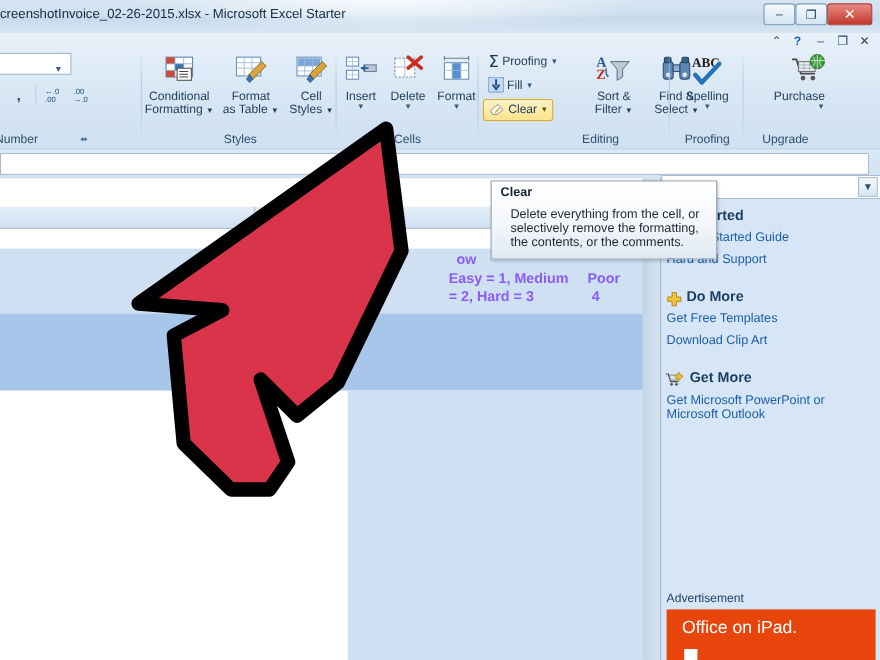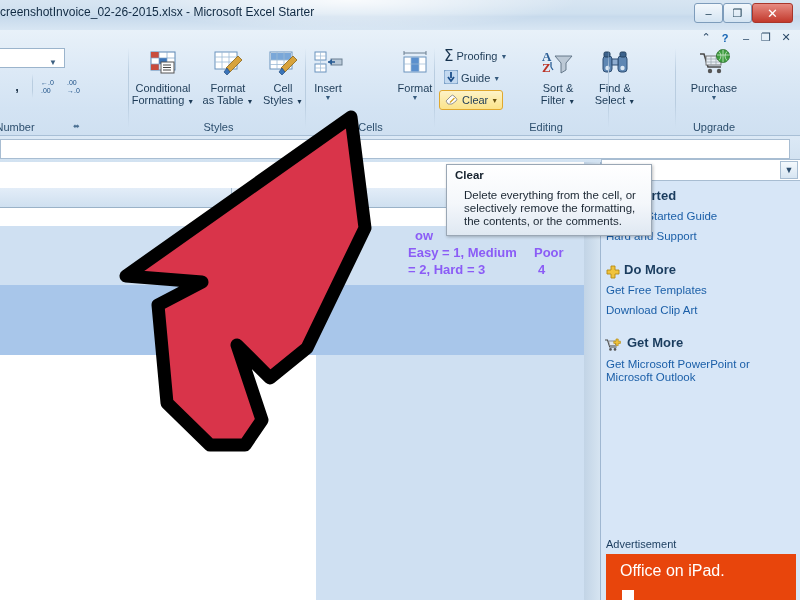--- a/index.html
+++ b/index.html
@@ -218,20 +218,31 @@
           <rect x="3" y="16" width="11" height="8" fill="#fff" stroke="#6b93bd"></rect>
           <path d="M3 8h11M8.5 4v20M3 20h11" stroke="#9dbad5" stroke-width=".7"></path>
           <rect x="19" y="11" width="11" height="6" fill="#b9c9d8" stroke="#6b7f91"></rect>
           <path d="M23 14 L16 14" stroke="#2c5f96" stroke-width="1.6"></path>
           <path d="M16 14 l4 -3 v6 Z" fill="#2c5f96"></path>
         </svg>
       </div>
       <div class="lbl"><span>Insert</span></div>
       <div class="caret">▼</div>
     </div>
+    <div class="rbtn" style="left:42px;width:44px">
+      <div class="ricon">
+        <svg width="32" height="32" viewBox="0 0 32 32">
+          <rect x="4" y="5" width="18" height="17" fill="#fff" stroke="#6b93bd" stroke-dasharray="2 1.4"></rect>
+          <path d="M4 13h18M13 5v17" stroke="#9dbad5" stroke-width=".8"></path>
+          <path d="M16 4 L28 14 M28 4 L16 14" stroke="#cc2b20" stroke-width="3.2" stroke-linecap="round"></path>
+        </svg>
+      </div>
+      <div class="lbl"><span>Delete</span></div>
+      <div class="caret">▼</div>
+    </div>
     <div class="rbtn" style="left:86px;width:44px">
       <div class="ricon">
         <svg width="32" height="32" viewBox="0 0 32 32">
           <path d="M5 5 h22 M5 3 v4 M27 3 v4" stroke="#6b7f91" stroke-width="1"></path>
           <rect x="5" y="9" width="22" height="15" fill="#fff" stroke="#6b93bd"></rect>
           <rect x="12" y="9.5" width="8" height="14" fill="#5a8fcd"></rect>
           <path d="M5 16h22M12 9v15M20 9v15" stroke="#9dbad5" stroke-width=".7"></path>
         </svg>
       </div>
       <div class="lbl"><span>Format</span></div>
@@ -247,21 +258,21 @@
       <span>Proofing</span>
       <span style="font-size:7px;color:#355a7d">▼</span>
     </div>
     <div class="sbtn" style="left:4px;top:24px;">
       <span>
         <svg width="14" height="14" viewBox="0 0 14 14">
           <rect x="0" y="0" width="14" height="14" rx="2" fill="#c3d9f0" stroke="#5f8ab8"></rect>
           <path d="M7 2 v6 M4 7 l3 4 3 -4" stroke="#1c4f8a" stroke-width="1.8" fill="none"></path>
         </svg>
       </span>
-      <span>Guide</span>
+      <span>Fill</span>
       <span style="font-size:7px;color:#355a7d">▼</span>
     </div>
     <div class="sbtn" id="btn-clear" style="left:3px;top:46px;">
       <span>
         <svg width="15" height="12" viewBox="0 0 15 12">
           <path d="M2 8 l5 -5 a2 2 0 0 1 3 0 l2 2 a2 2 0 0 1 0 3 l-4 3 H4 Z" fill="#fdfdfd" stroke="#8a8a8a" stroke-width=".9"></path>
           <path d="M6 9.5 l4.5 -4.5" stroke="#d2a01e" stroke-width="1.2"></path>
         </svg>
       </span>
       <span>Clear</span>
@@ -293,24 +304,37 @@
         </svg>
       </div>
       <div class="lbl"><span>Find &amp;</span><br>
         <span>Select</span>
         <span style="font-size:7px">▼</span></div>
     </div>
     <div class="grp-label" style="left:70px;width:80px;">Editing</div>
   </div>
   <div class="grp-sep" style="left:608px"></div>
 
+  <div id="grp-proofing">
+    <div class="rbtn" style="left:0px;width:66px;">
+      <div class="ricon">
+        <svg width="34" height="32" viewBox="0 0 34 32">
+          <text x="2" y="13" font-size="12" font-weight="bold" fill="#1d1d1d" font-family="Liberation Serif">ABC</text>
+          <path d="M5 20 l6 7 L27 10" stroke="#2573b8" stroke-width="4" fill="none" stroke-linecap="round" stroke-linejoin="round"></path>
+        </svg>
+      </div>
+      <div class="lbl"><span>Spelling</span></div>
+      <div class="caret">▼</div>
+    </div>
+    <div class="grp-label">Proofing</div>
+  </div>
   <div class="grp-sep" style="left:675px"></div>
 
   <div id="grp-upgrade">
-    <div class="rbtn" style="left:0px;width:72px;">
+    <div class="rbtn" style="left:0px;width:72px;align-items:flex-end;">
       <div class="ricon">
         <svg width="34" height="32" viewBox="0 0 34 32">
           <path d="M2 6 h4 l4 13 h13" stroke="#4a4a4a" stroke-width="1.6" fill="none"></path>
           <rect x="8" y="8" width="15" height="9" fill="#e9eef4" stroke="#6b6b6b" stroke-width=".9"></rect>
           <path d="M8 11h15M8 14h15M13 8v9M18 8v9" stroke="#9aa4ae" stroke-width=".7"></path>
           <circle cx="12" cy="23" r="2.2" fill="#555"></circle>
           <circle cx="21" cy="23" r="2.2" fill="#555"></circle>
           <circle cx="25" cy="8" r="6.5" fill="#3f9e3f" stroke="#226622" stroke-width=".8"></circle>
           <path d="M19 7 h13 M25 1.6 v12.8 M21 3.5 q4 4.5 0 9 M29 3.5 q-4 4.5 0 9" stroke="#cfe8cf" stroke-width=".8" fill="none"></path>
         </svg>

